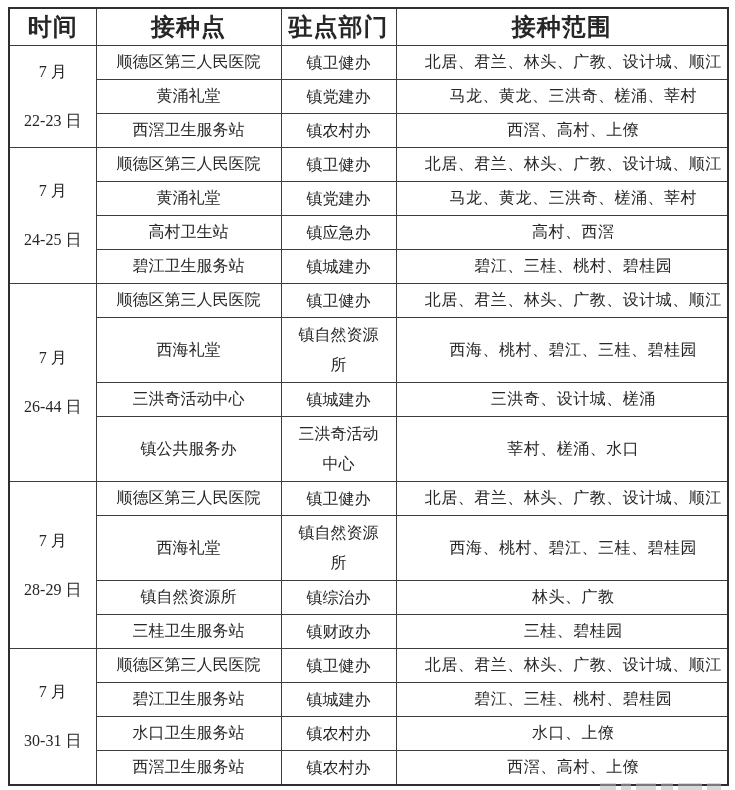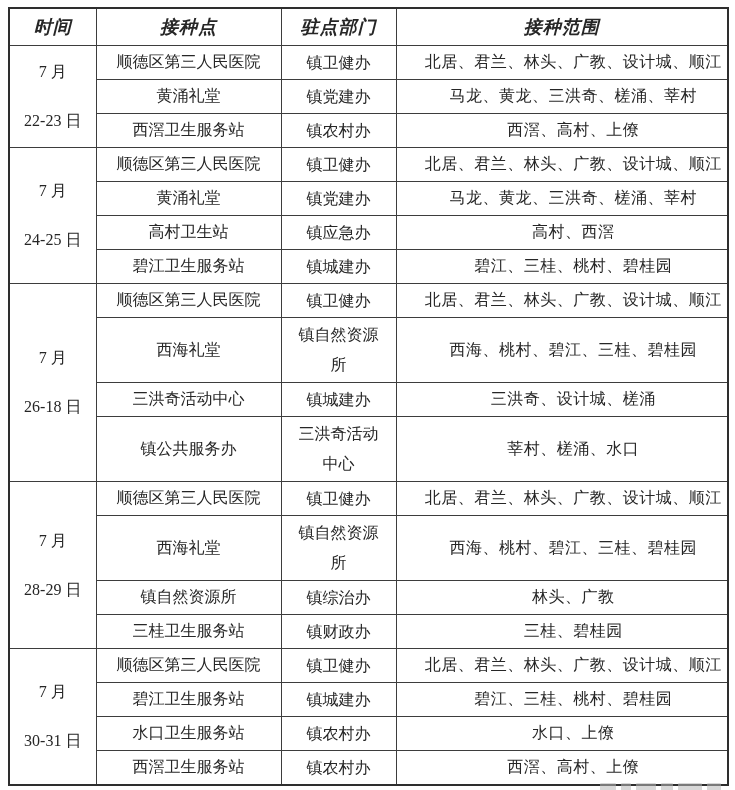--- a/index.html
+++ b/index.html
@@ -31,25 +31,24 @@
   th, td {
     border: 1px solid #3d3d3d;
     text-align: center;
     vertical-align: middle;
     padding: 0 4px;
     color: #262626;
     overflow: hidden;
   }
   thead th {
     height: 36px;
-    font-size: 18px;
+    font-size: 24px;
     font-weight: bold;
     letter-spacing: 1px;
     font-family: "Liberation Sans", sans-serif;
-    font-style: italic;
   }
   tbody td {
     height: 33px;
     font-size: 16px;
     font-family: "Liberation Serif", serif;
   }
   tr.tall td { height: 64px; }
   td.c-time {
     font-size: 16px;
     padding: 0 2px;
@@ -164,21 +163,21 @@
       <tr>
         <td class="c-site">碧江卫生服务站</td>
         <td class="c-dept"><span class="dept-inner">镇城建办</span></td>
         <td class="c-scope">碧江、三桂、桃村、碧桂园</td>
       </tr>
 
       <tr>
         <td class="c-time" rowspan="4">
           <div class="date-wrap">
             <div class="date-line">7 月</div>
-            <div class="date-line">26-18 日</div>
+            <div class="date-line">26-44 日</div>
           </div>
         </td>
         <td class="c-site">顺德区第三人民医院</td>
         <td class="c-dept"><span class="dept-inner">镇卫健办</span></td>
         <td class="c-scope">北居、君兰、林头、广教、设计城、顺江</td>
       </tr>
       <tr class="tall">
         <td class="c-site">西海礼堂</td>
         <td class="c-dept"><span class="dept-inner">镇自然资源所</span></td>
         <td class="c-scope">西海、桃村、碧江、三桂、碧桂园</td>

